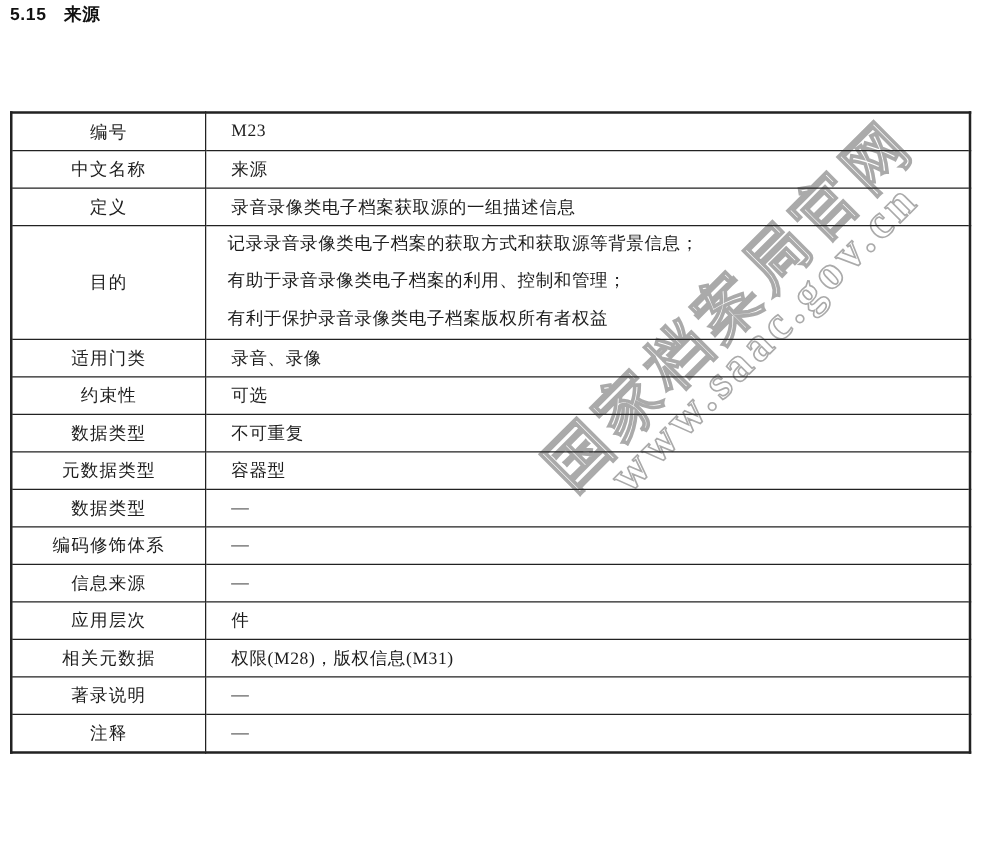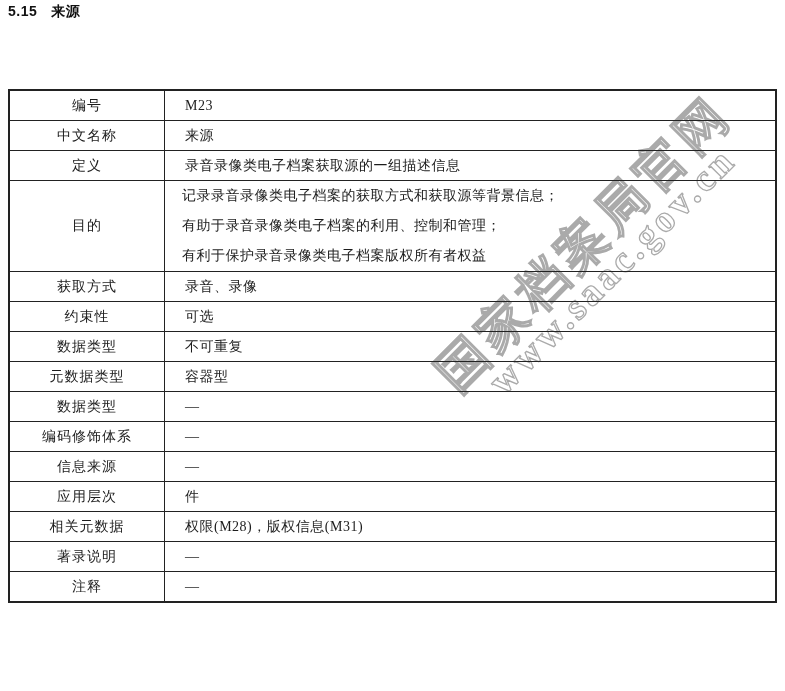--- a/index.html
+++ b/index.html
@@ -119,21 +119,21 @@
       <td class="label">定义</td>
       <td class="value">录音录像类电子档案获取源的一组描述信息</td>
     </tr>
     <tr class="tall">
       <td class="label">目的</td>
       <td class="value multiline">记录录音录像类电子档案的获取方式和获取源等背景信息；
 有助于录音录像类电子档案的利用、控制和管理；
 有利于保护录音录像类电子档案版权所有者权益</td>
     </tr>
     <tr>
-      <td class="label">获取方式</td>
+      <td class="label">适用门类</td>
       <td class="value">录音、录像</td>
     </tr>
     <tr>
       <td class="label">约束性</td>
       <td class="value">可选</td>
     </tr>
     <tr>
       <td class="label">数据类型</td>
       <td class="value">不可重复</td>
     </tr>

